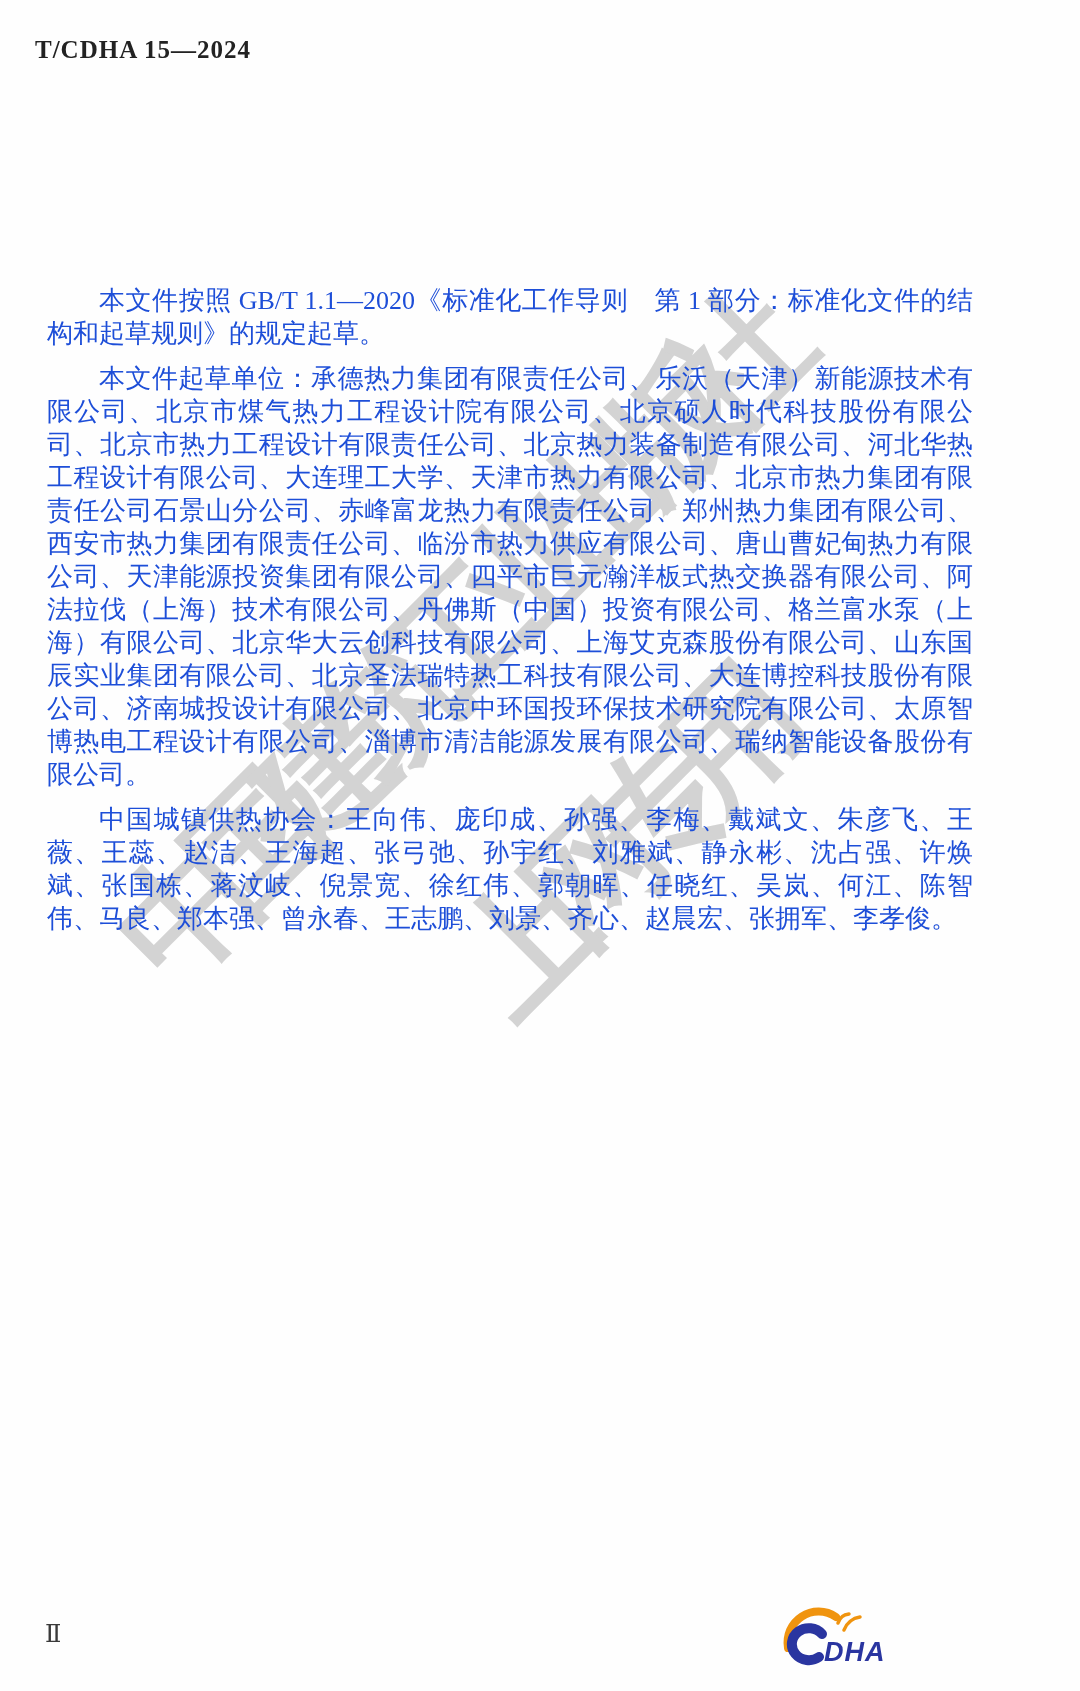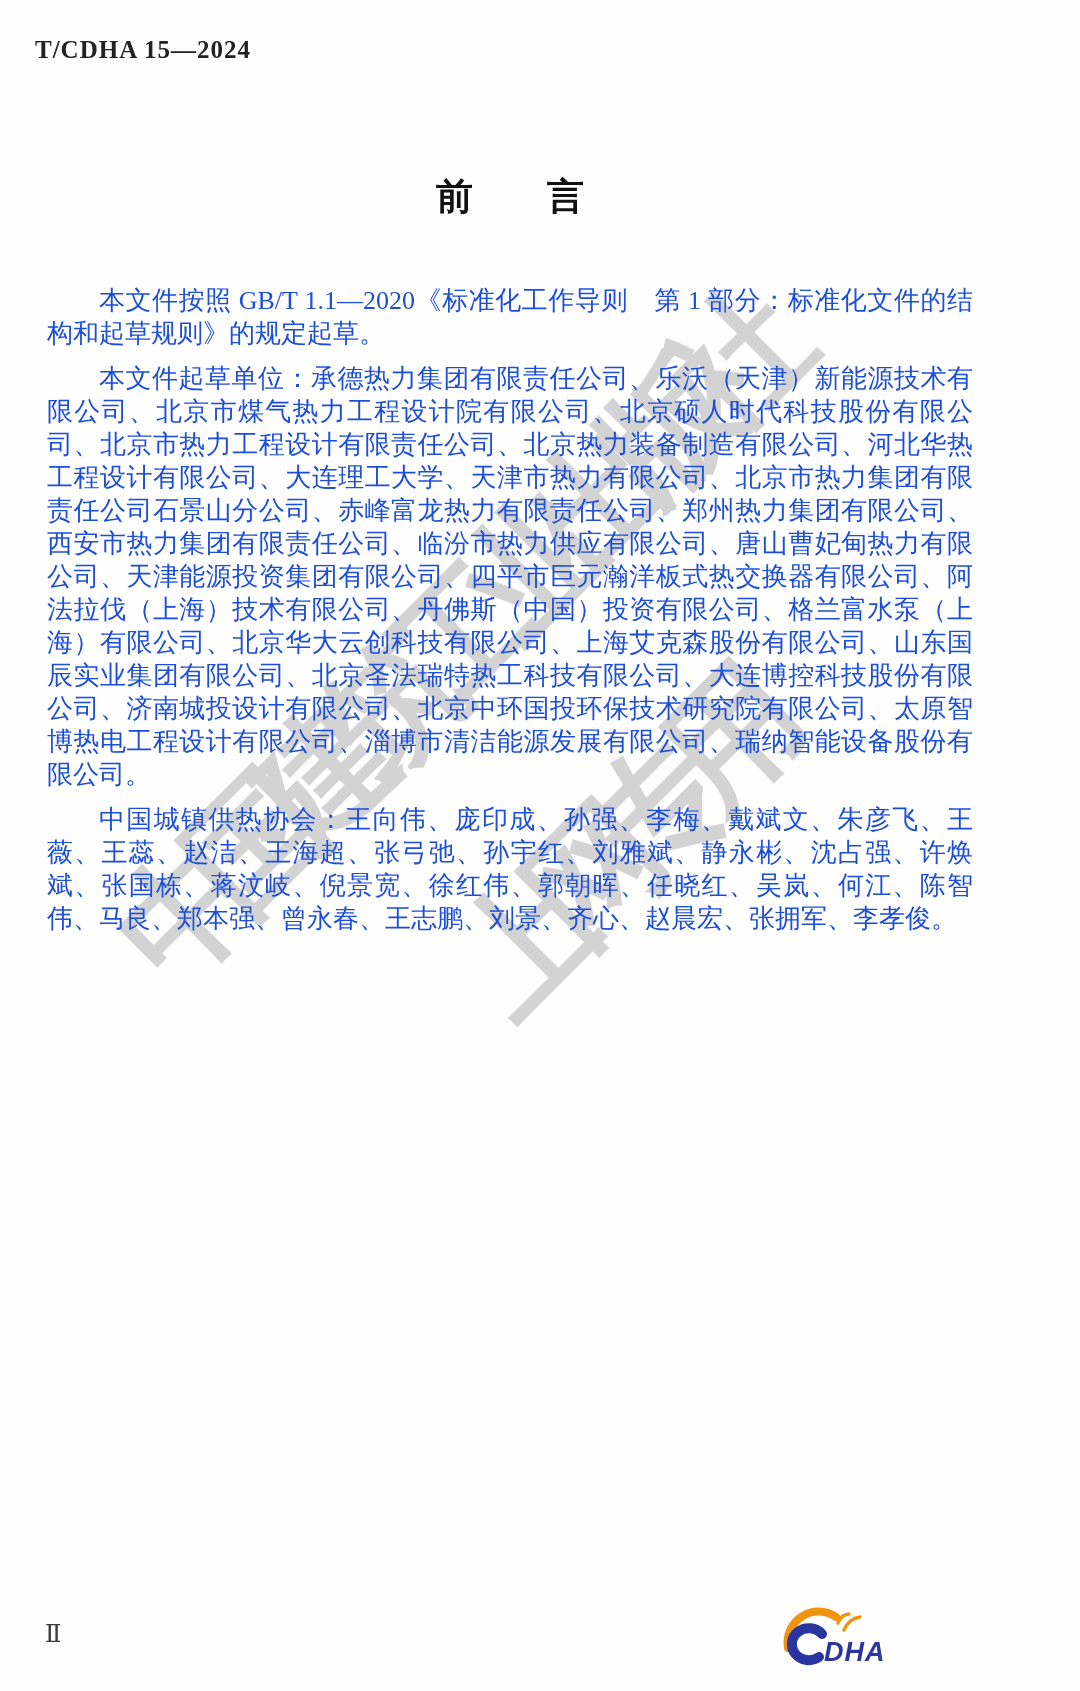--- a/index.html
+++ b/index.html
@@ -66,21 +66,20 @@
     padding-bottom:4px;
   }
 </style>
 </head>
 <body>
 
 <div class="page">
 
   <div class="doc-code">T/CDHA 15—2024</div>
 
-  <h1 class="doc-title">前　　言</h1>
 
   <div class="watermark wm-publisher">中国建筑工业出版社</div>
 
   <div class="watermark wm-online">上网专用</div>
 
   <div class="body-text">
     <p>本文件按照 GB/T 1.1—2020《标准化工作导则　第 1 部分：标准化文件的结构和起草规则》的规定起草。</p>
     <p>本文件起草单位：承德热力集团有限责任公司、乐沃（天津）新能源技术有限公司、北京市煤气热力工程设计院有限公司、北京硕人时代科技股份有限公司、北京市热力工程设计有限责任公司、北京热力装备制造有限公司、河北华热工程设计有限公司、大连理工大学、天津市热力有限公司、北京市热力集团有限责任公司石景山分公司、赤峰富龙热力有限责任公司、郑州热力集团有限公司、西安市热力集团有限责任公司、临汾市热力供应有限公司、唐山曹妃甸热力有限公司、天津能源投资集团有限公司、四平市巨元瀚洋板式热交换器有限公司、阿法拉伐（上海）技术有限公司、丹佛斯（中国）投资有限公司、格兰富水泵（上海）有限公司、北京华大云创科技有限公司、上海艾克森股份有限公司、山东国辰实业集团有限公司、北京圣法瑞特热工科技有限公司、大连博控科技股份有限公司、济南城投设计有限公司、北京中环国投环保技术研究院有限公司、太原智博热电工程设计有限公司、淄博市清洁能源发展有限公司、瑞纳智能设备股份有限公司。</p>
     <p>中国城镇供热协会：王向伟、庞印成、孙强、李梅、戴斌文、朱彦飞、王薇、王蕊、赵洁、王海超、张弓弛、孙宇红、刘雅斌、静永彬、沈占强、许焕斌、张国栋、蒋汶岐、倪景宽、徐红伟、郭朝晖、任晓红、吴岚、何江、陈智伟、马良、郑本强、曾永春、王志鹏、刘景、齐心、赵晨宏、张拥军、李孝俊。</p>
   </div>

